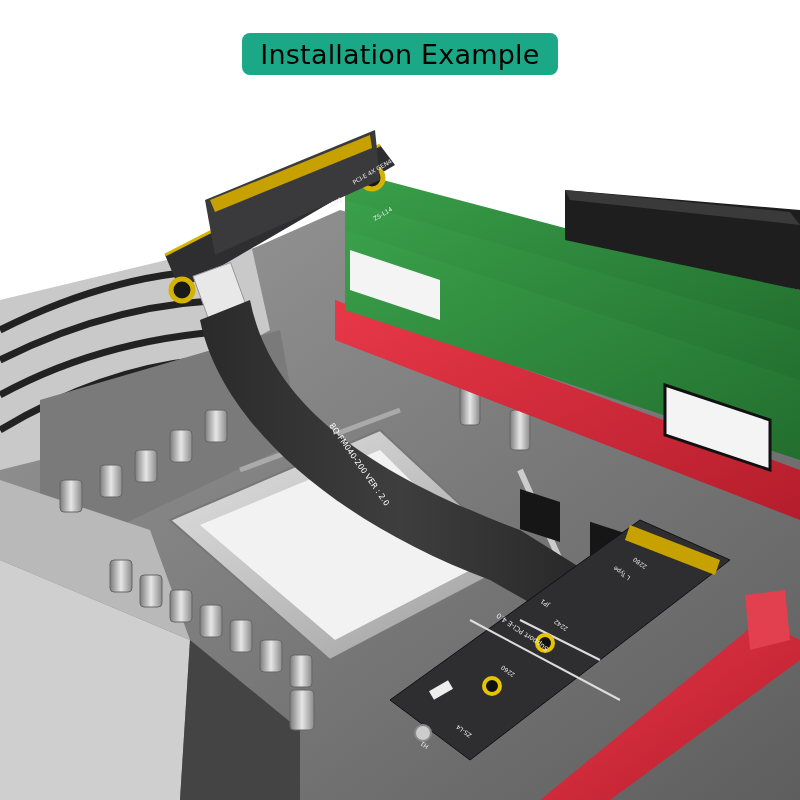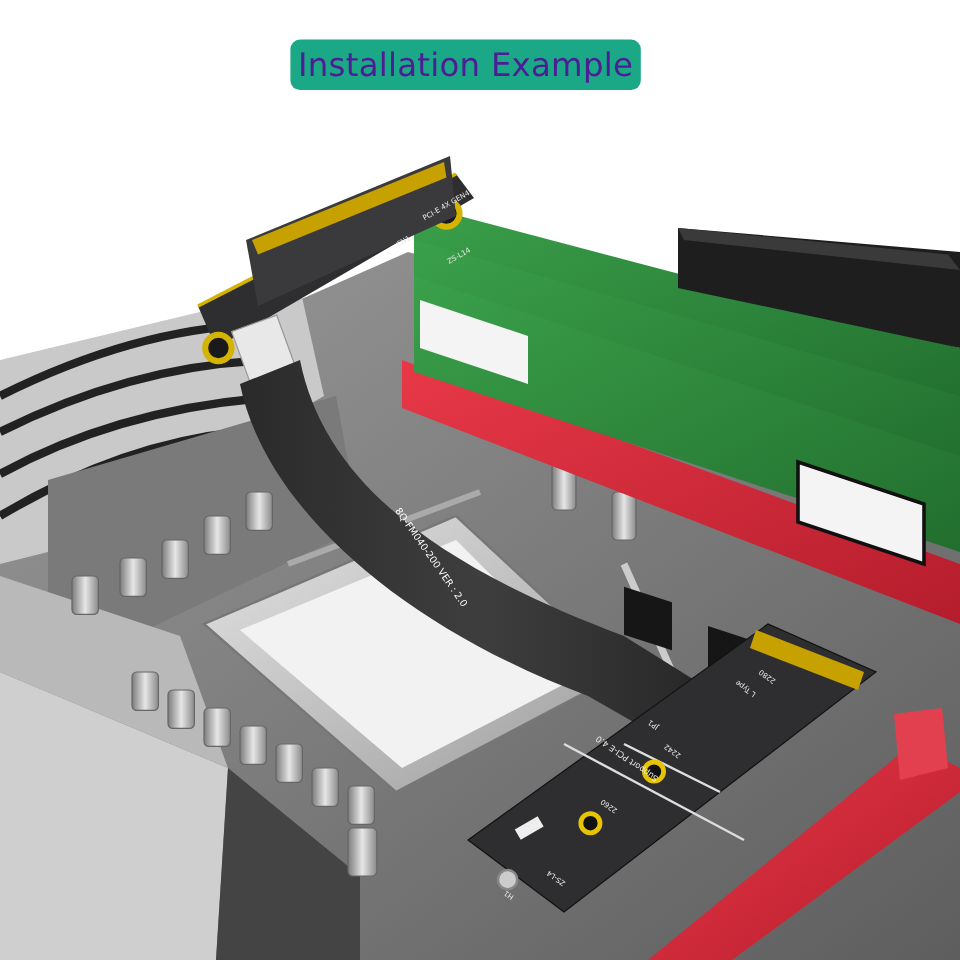--- a/index.html
+++ b/index.html
@@ -1,21 +1,21 @@
 <!DOCTYPE html>
 <html><head>
 <meta charset="utf-8">
 <style>
   html, body { margin:0; padding:0; }
   body { width:800px; height:800px; overflow:hidden; background:#ffffff; font-family:"Liberation Sans", sans-serif; position:relative; }
   .stage { position:absolute; left:0; top:0; width:800px; height:800px; }
   .banner {
-    position:absolute; left:242px; top:33px; width:292px; height:42px;
+    position:absolute; left:242px; top:33px; width:316px; height:42px;
     background:#1aa886; border-radius:8px;
-    color:#4c1d95; font-family:"DejaVu Sans", sans-serif; font-size:27px;
+    color:#000000; font-family:"DejaVu Sans", sans-serif; font-size:27px;
     display:flex; align-items:center; justify-content:center; letter-spacing:0.2px;
   }
   .lbl { position:absolute; font-family:"DejaVu Sans", sans-serif; color:#e8e8e8; white-space:nowrap; }
 </style>
 </head>
 <body>
 
 <div class="stage">
 <svg width="800" height="800" viewBox="0 0 800 800" xmlns="http://www.w3.org/2000/svg">
   <defs>

